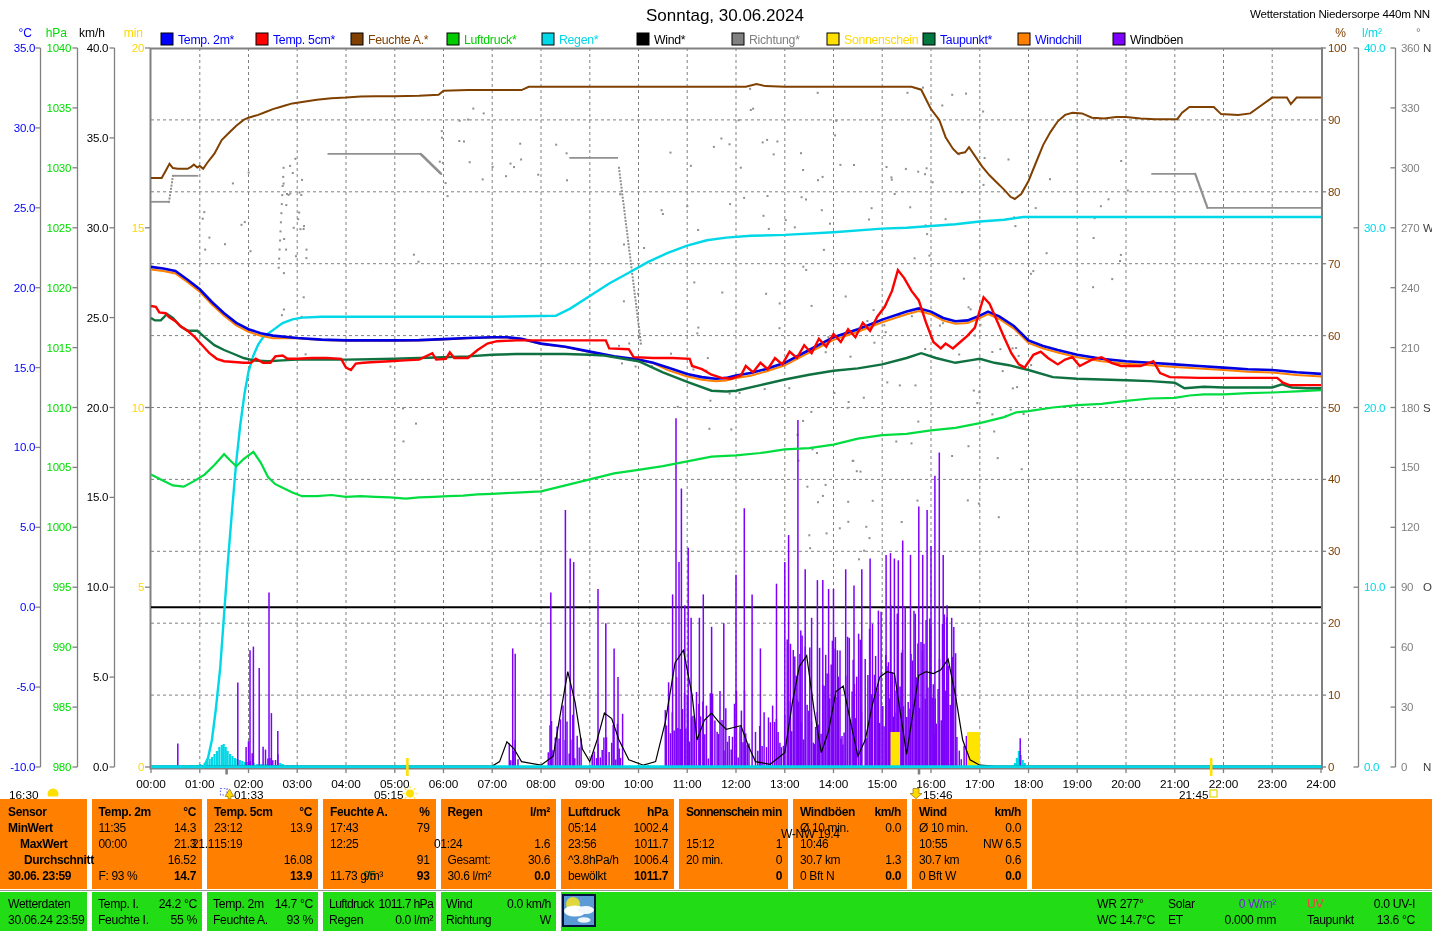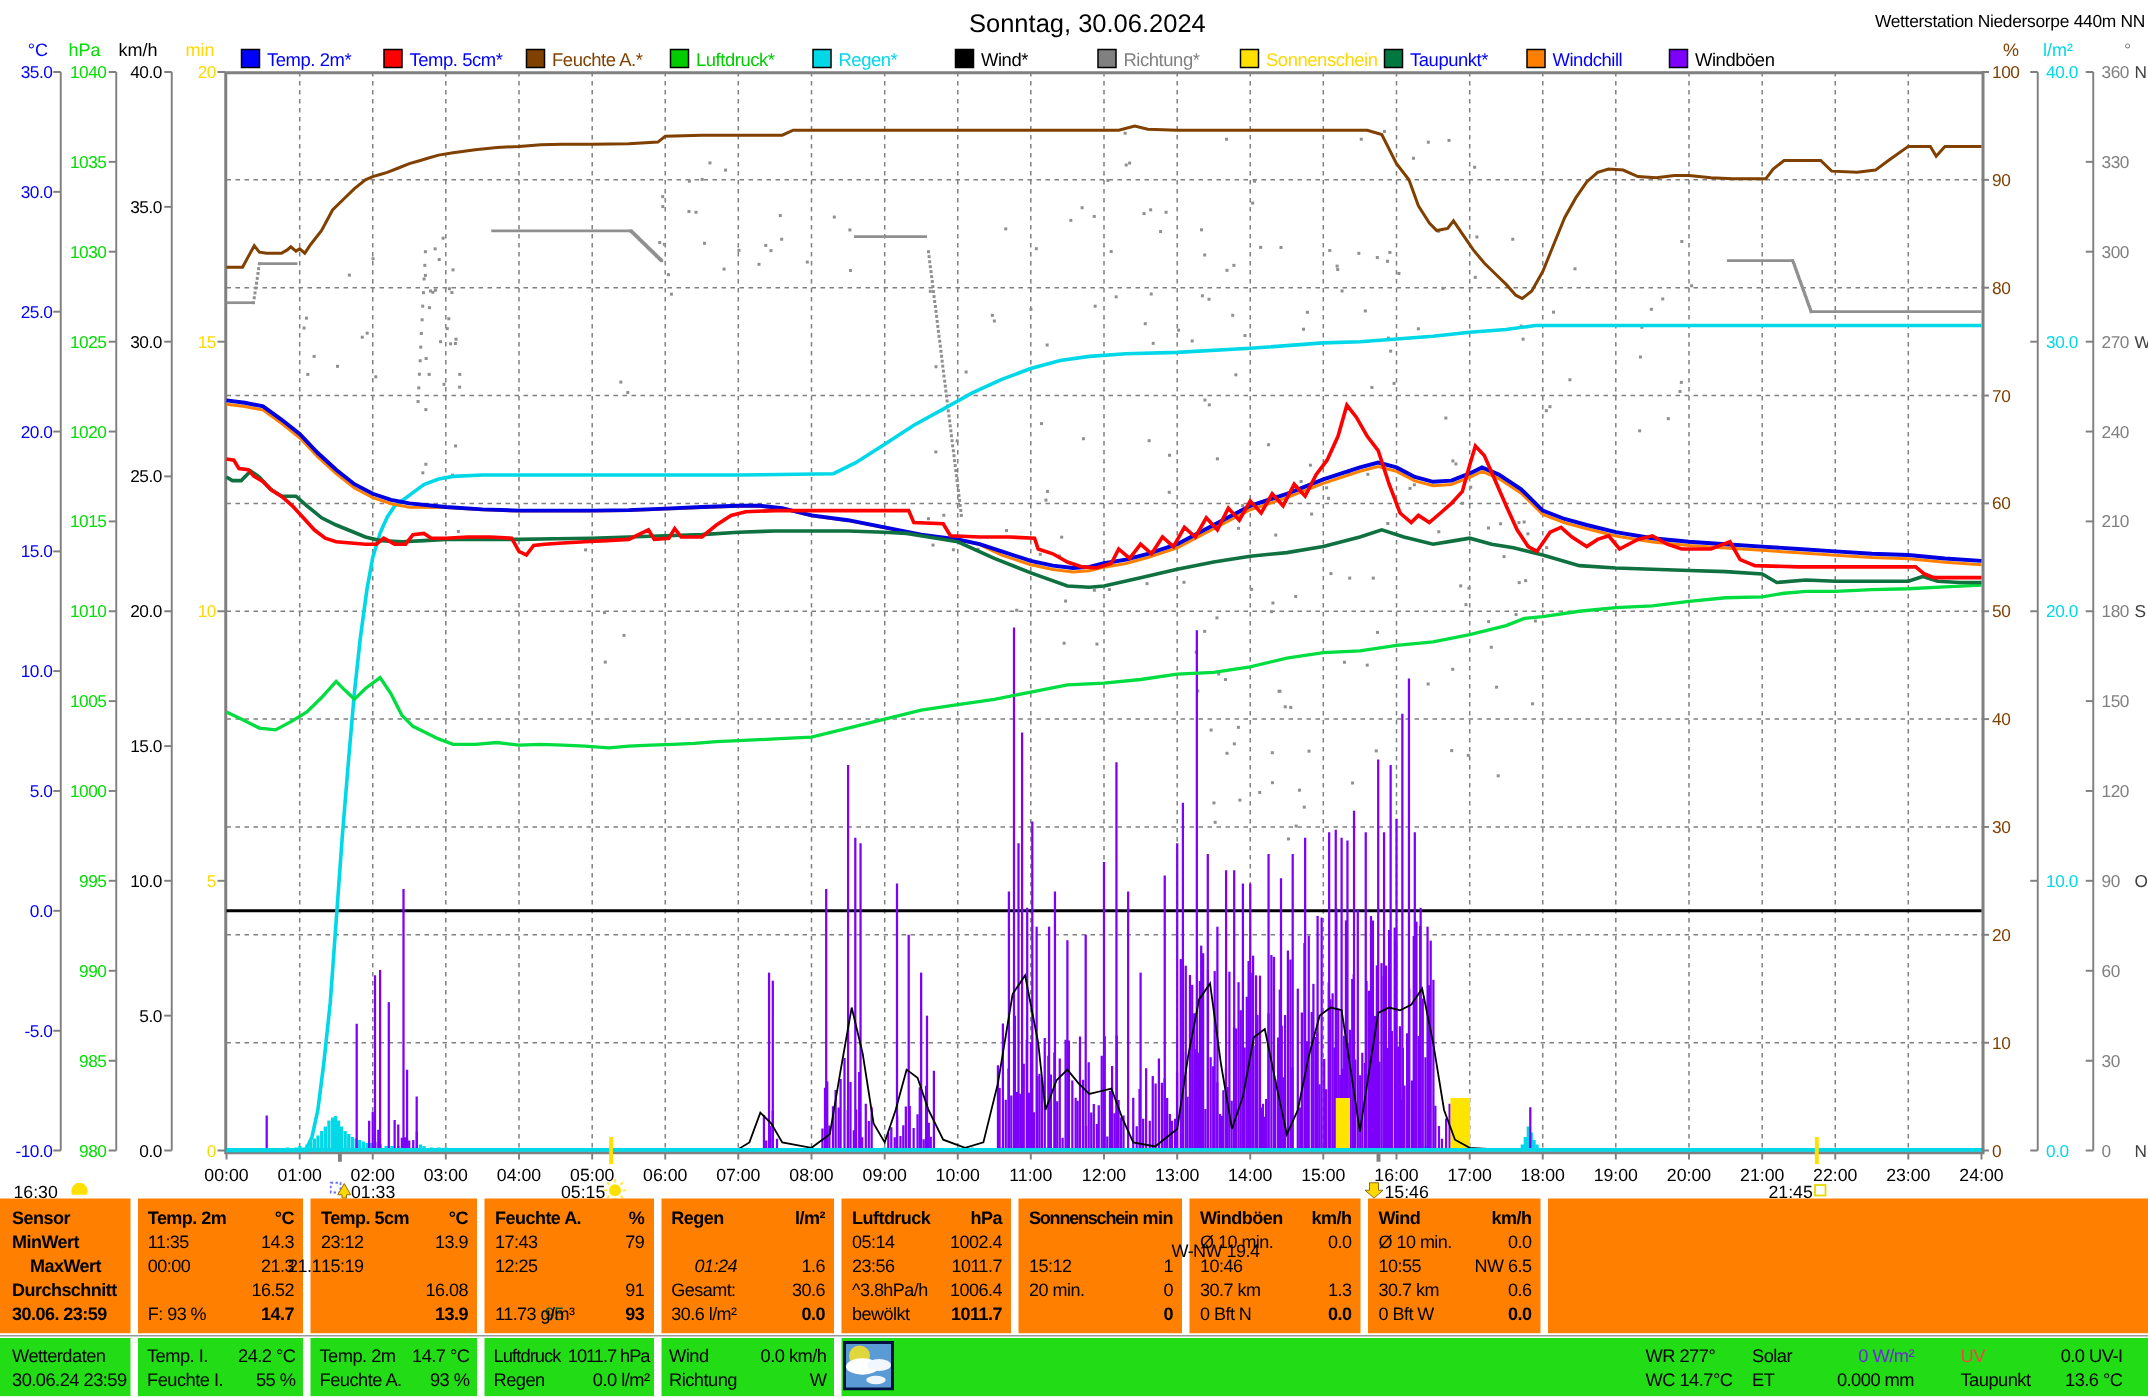--- a/index.html
+++ b/index.html
@@ -1121,21 +1121,21 @@
       <div style="position:absolute;left:323px;top:0;width:112.5px;height:90px;background:#FF8000;"></div>
       <div style="position:absolute;left:440.5px;top:0;width:115.5px;height:90px;background:#FF8000;"></div>
       <div style="position:absolute;left:561px;top:0;width:113px;height:90px;background:#FF8000;"></div>
       <div style="position:absolute;left:679px;top:0;width:109px;height:90px;background:#FF8000;"></div>
       <div style="position:absolute;left:793px;top:0;width:114px;height:90px;background:#FF8000;"></div>
       <div style="position:absolute;left:912px;top:0;width:115px;height:90px;background:#FF8000;"></div>
       <div style="position:absolute;left:1032px;top:0;width:400px;height:90px;background:#FF8000;"></div>
       <div style="position:absolute;left:8px;top:6px;font-weight:bold;color:#000;white-space:nowrap;">Sensor</div>
       <div style="position:absolute;left:8px;top:22px;font-weight:bold;color:#000;white-space:nowrap;">MinWert</div>
       <div style="position:absolute;left:8px;top:38px;font-weight:bold;color:#000;white-space:nowrap;margin-left:12px;">MaxWert</div>
-      <div style="position:absolute;left:8px;top:54px;font-weight:bold;color:#000;white-space:nowrap;text-align:center;">Durchschnitt</div>
+      <div style="position:absolute;left:24px;top:54px;font-weight:bold;color:#000;white-space:nowrap;text-align:center;">Durchschnitt</div>
       <div style="position:absolute;left:8px;top:70px;font-weight:bold;color:#000;white-space:nowrap;">30.06. 23:59</div>
       <div style="position:absolute;left:98.5px;top:6px;font-weight:bold;color:#000;white-space:nowrap;">Temp. 2m</div>
       <div style="position:absolute;left:76px;top:6px;width:120px;text-align:right;font-weight:bold;color:#000;white-space:nowrap;">°C</div>
       <div style="position:absolute;left:98.5px;top:22px;font-weight:normal;color:#000;white-space:nowrap;">11:35</div>
       <div style="position:absolute;left:76px;top:22px;width:120px;text-align:right;font-weight:normal;color:#000;white-space:nowrap;">14.3</div>
       <div style="position:absolute;left:98.5px;top:38px;font-weight:normal;color:#000;white-space:nowrap;">00:00</div>
       <div style="position:absolute;left:76px;top:38px;width:120px;text-align:right;font-weight:normal;color:#000;white-space:nowrap;">21.3</div>
       <div style="position:absolute;left:76px;top:54px;width:120px;text-align:right;font-weight:normal;color:#000;white-space:nowrap;">16.52</div>
       <div style="position:absolute;left:98.5px;top:70px;font-weight:normal;color:#000;white-space:nowrap;">F: 93 %</div>
       <div style="position:absolute;left:76px;top:70px;width:120px;text-align:right;font-weight:bold;color:#000;white-space:nowrap;">14.7</div>
@@ -1151,21 +1151,21 @@
       <div style="position:absolute;left:309.5px;top:6px;width:120px;text-align:right;font-weight:bold;color:#000;white-space:nowrap;">%</div>
       <div style="position:absolute;left:330px;top:22px;font-weight:normal;color:#000;white-space:nowrap;">17:43</div>
       <div style="position:absolute;left:309.5px;top:22px;width:120px;text-align:right;font-weight:normal;color:#000;white-space:nowrap;">79</div>
       <div style="position:absolute;left:330px;top:38px;font-weight:normal;color:#000;white-space:nowrap;">12:25</div>
       <div style="position:absolute;left:309.5px;top:38px;width:120px;text-align:center;font-weight:normal;color:#14532d;white-space:nowrap;margin-top:32px;">95</div>
       <div style="position:absolute;left:309.5px;top:54px;width:120px;text-align:right;font-weight:normal;color:#000;white-space:nowrap;">91</div>
       <div style="position:absolute;left:330px;top:70px;font-weight:normal;color:#000;white-space:nowrap;">11.73 g/m³</div>
       <div style="position:absolute;left:309.5px;top:70px;width:120px;text-align:right;font-weight:bold;color:#000;white-space:nowrap;">93</div>
       <div style="position:absolute;left:447.5px;top:6px;font-weight:bold;color:#000;white-space:nowrap;">Regen</div>
       <div style="position:absolute;left:430px;top:6px;width:120px;text-align:right;font-weight:bold;color:#000;white-space:nowrap;">l/m²</div>
-      <div style="position:absolute;left:463px;top:38px;font-weight:normal;color:#000;white-space:nowrap;font-style:italic;">01:24</div>
+      <div style="position:absolute;left:434px;top:38px;font-weight:normal;color:#000;white-space:nowrap;">01:24</div>
       <div style="position:absolute;left:430px;top:38px;width:120px;text-align:right;font-weight:normal;color:#000;white-space:nowrap;">1.6</div>
       <div style="position:absolute;left:447.5px;top:54px;font-weight:normal;color:#000;white-space:nowrap;">Gesamt:</div>
       <div style="position:absolute;left:430px;top:54px;width:120px;text-align:right;font-weight:normal;color:#000;white-space:nowrap;">30.6</div>
       <div style="position:absolute;left:447.5px;top:70px;font-weight:normal;color:#000;white-space:nowrap;">30.6 l/m²</div>
       <div style="position:absolute;left:430px;top:70px;width:120px;text-align:right;font-weight:bold;color:#000;white-space:nowrap;">0.0</div>
       <div style="position:absolute;left:568px;top:6px;font-weight:bold;color:#000;white-space:nowrap;">Luftdruck</div>
       <div style="position:absolute;left:548px;top:6px;width:120px;text-align:right;font-weight:bold;color:#000;white-space:nowrap;">hPa</div>
       <div style="position:absolute;left:568px;top:22px;font-weight:normal;color:#000;white-space:nowrap;">05:14</div>
       <div style="position:absolute;left:548px;top:22px;width:120px;text-align:right;font-weight:normal;color:#000;white-space:nowrap;">1002.4</div>
       <div style="position:absolute;left:568px;top:38px;font-weight:normal;color:#000;white-space:nowrap;">23:56</div>

